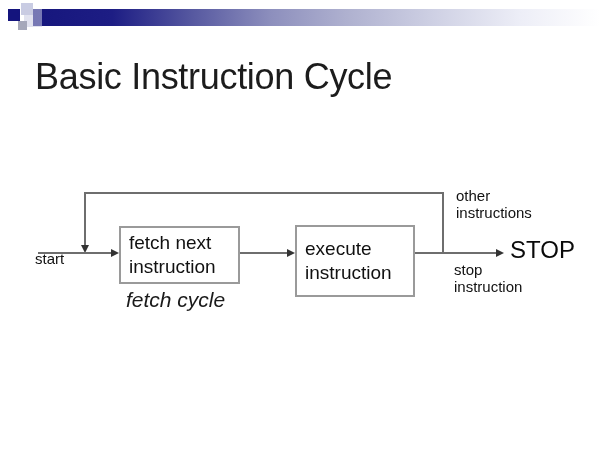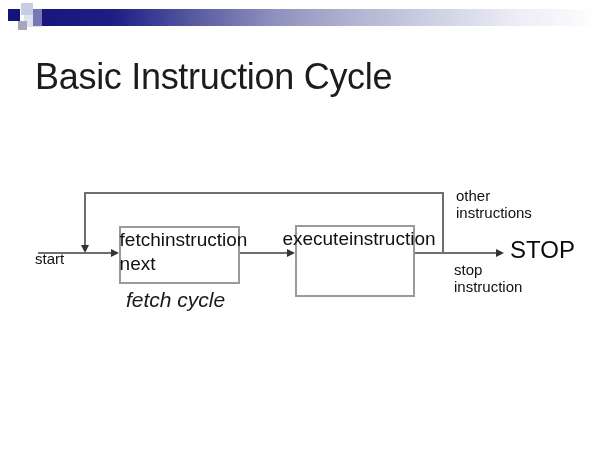--- a/index.html
+++ b/index.html
@@ -26,21 +26,21 @@
   
   .title{
     position:absolute;left:35px;top:58px;
     font-size:36px;line-height:38px;color:#1c1c1c;
     letter-spacing:-0.3px;white-space:nowrap;
   }
   
   .box{
     position:absolute;background:#fff;border:2px solid #9a9a9a;
     box-sizing:border-box;
-    display:flex;justify-content:center;
+    display:flex;flex-direction:column;justify-content:center;
     padding-left:8px;font-size:19px;line-height:24px;color:#111;
   }
   .box1{left:119px;top:226px;width:121px;height:58px;}
   .box2{left:295px;top:225px;width:120px;height:72px;}
   .caption{
     position:absolute;font-style:italic;font-size:21px;color:#1a1a1a;
     white-space:nowrap;
   }
   .cap1{left:126px;top:288px;font-style:italic;}
   .cap2{left:293px;top:286px;}

